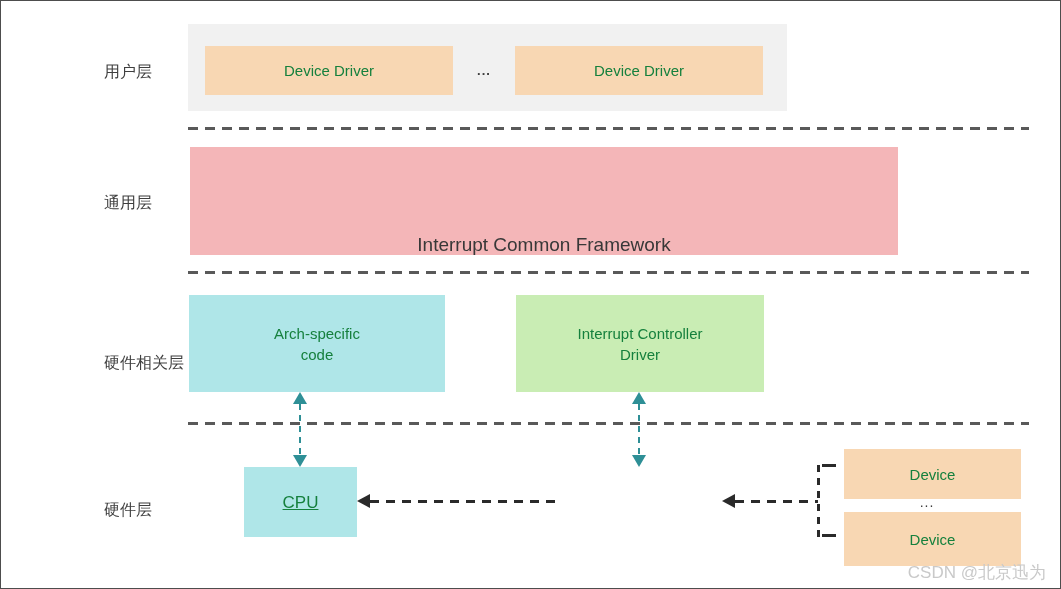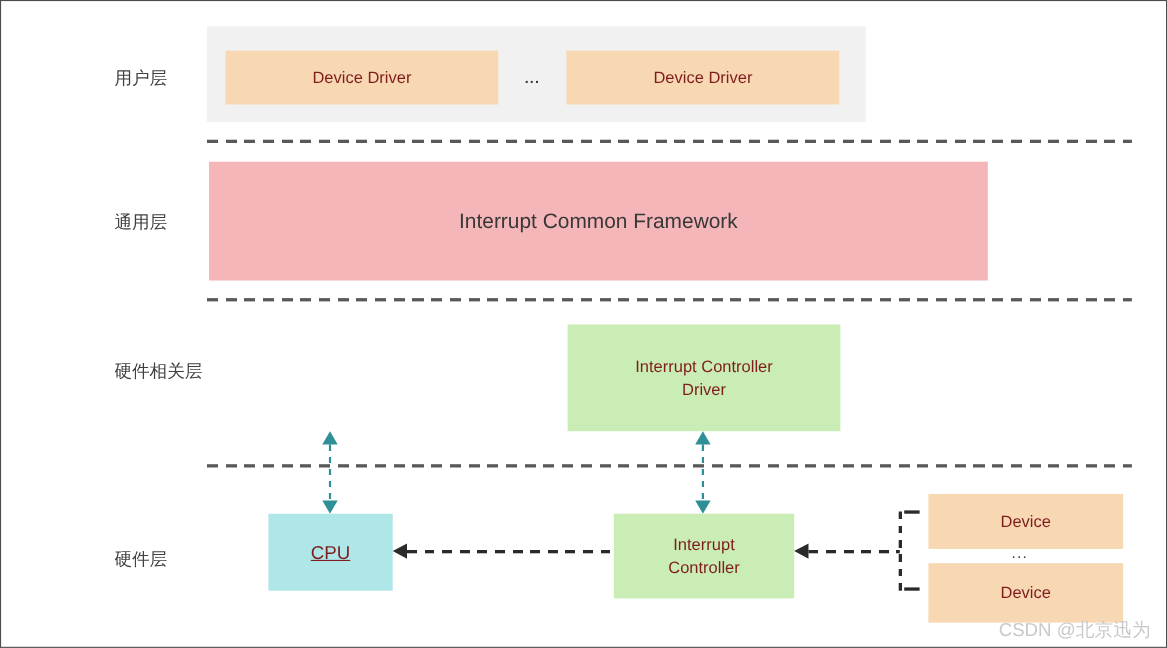--- a/index.html
+++ b/index.html
@@ -27,21 +27,21 @@
     width: 599px; height: 87px;
     background: var(--panel_gray, #f1f1f1);
   }
   .box {
     position: absolute;
     display: flex;
     align-items: center;
     justify-content: center;
     text-align: center;
     font-size: 15px;
-    color: #7f1d1d;
+    color: #15803d;
     line-height: 21px;
   }
   .box span { white-space: pre-line; }
   .orange { background: var(--orange, #F8D7B3); }
   .pink   { background: var(--pink, #F4B6B8); }
   .teal   { background: var(--teal, #AFE6E8); }
   .green  { background: var(--green, #C9EDB4); }
 
   .dd1 { left: 204px; top: 45px; width: 248px; height: 49px; }
   .dd2 { left: 514px; top: 45px; width: 248px; height: 49px; }
@@ -61,21 +61,21 @@
     left: 187px;
     width: 841px;
     height: 3px;
     background: repeating-linear-gradient(90deg,
       var(--separator_gray, #595959) 0 10px, transparent 10px 17px);
   }
   .sep1 { top: 126px; }
   .sep2 { top: 270px; }
   .sep3 { top: 421px; }
 
-  .framework { left: 189px; top: 146px; width: 708px; height: 108px; font-size: 19px; color: #383838; }
+  .framework { left: 189px; top: 146px; width: 708px; height: 108px; font-size: 19px; color: #383838; align-items: flex-end; }
   .arch      { left: 188px; top: 294px; width: 256px; height: 97px; }
   .icdriver  { left: 515px; top: 294px; width: 248px; height: 97px; }
   .cpu       { left: 243px; top: 466px; width: 113px; height: 70px; font-size: 17px; text-decoration: underline; }
   .ic        { left: 557px; top: 466px; width: 164px; height: 77px; }
   .device1   { left: 843px; top: 448px; width: 177px; height: 50px; }
   .device2   { left: 843px; top: 511px; width: 177px; height: 54px; }
 
   
   .varrow {
     position: absolute;
@@ -152,63 +152,63 @@
     text-align: right;
   }
 </style>
 </head>
 <body>
 
 <div id="canvas">
 
   <div class="layer-label" style="top:61px">用户层</div>
   <div class="layer-label" style="top:192px">通用层</div>
-  <div class="layer-label" style="top:328px">硬件相关层</div>
+  <div class="layer-label" style="top:352px">硬件相关层</div>
   <div class="layer-label" style="top:499px">硬件层</div>
 
   <div class="panel"></div>
   <div class="box orange dd1">
     <span>Device Driver</span>
   </div>
   <div class="dots dots-user">...</div>
   <div class="box orange dd2">
     <span>Device Driver</span>
   </div>
 
   <div class="sep sep1"></div>
   <div class="sep sep2"></div>
   <div class="sep sep3"></div>
 
   <div class="box pink framework">
     <span>Interrupt Common Framework</span>
   </div>
 
+  <div class="box teal arch">
+    <span>Arch-specific
+code</span>
+  </div>
   <div class="box green icdriver">
     <span>Interrupt Controller
 Driver</span>
   </div>
 
   <div class="varrow varrow1">
     <div class="vhead-up"></div>
     <div class="vline"></div>
     <div class="vhead-down"></div>
   </div>
   <div class="varrow varrow2">
     <div class="vhead-up"></div>
     <div class="vline"></div>
     <div class="vhead-down"></div>
   </div>
 
   <div class="box teal cpu">
     <span>CPU</span>
   </div>
-  <div class="box green ic">
-    <span>Interrupt
-Controller</span>
-  </div>
   <div class="box orange device1">
     <span>Device</span>
   </div>
   <div class="dots dots-device">...</div>
   <div class="box orange device2">
     <span>Device</span>
   </div>
 
   <div class="harrow harrow1">
     <div class="hhead-left"></div>

